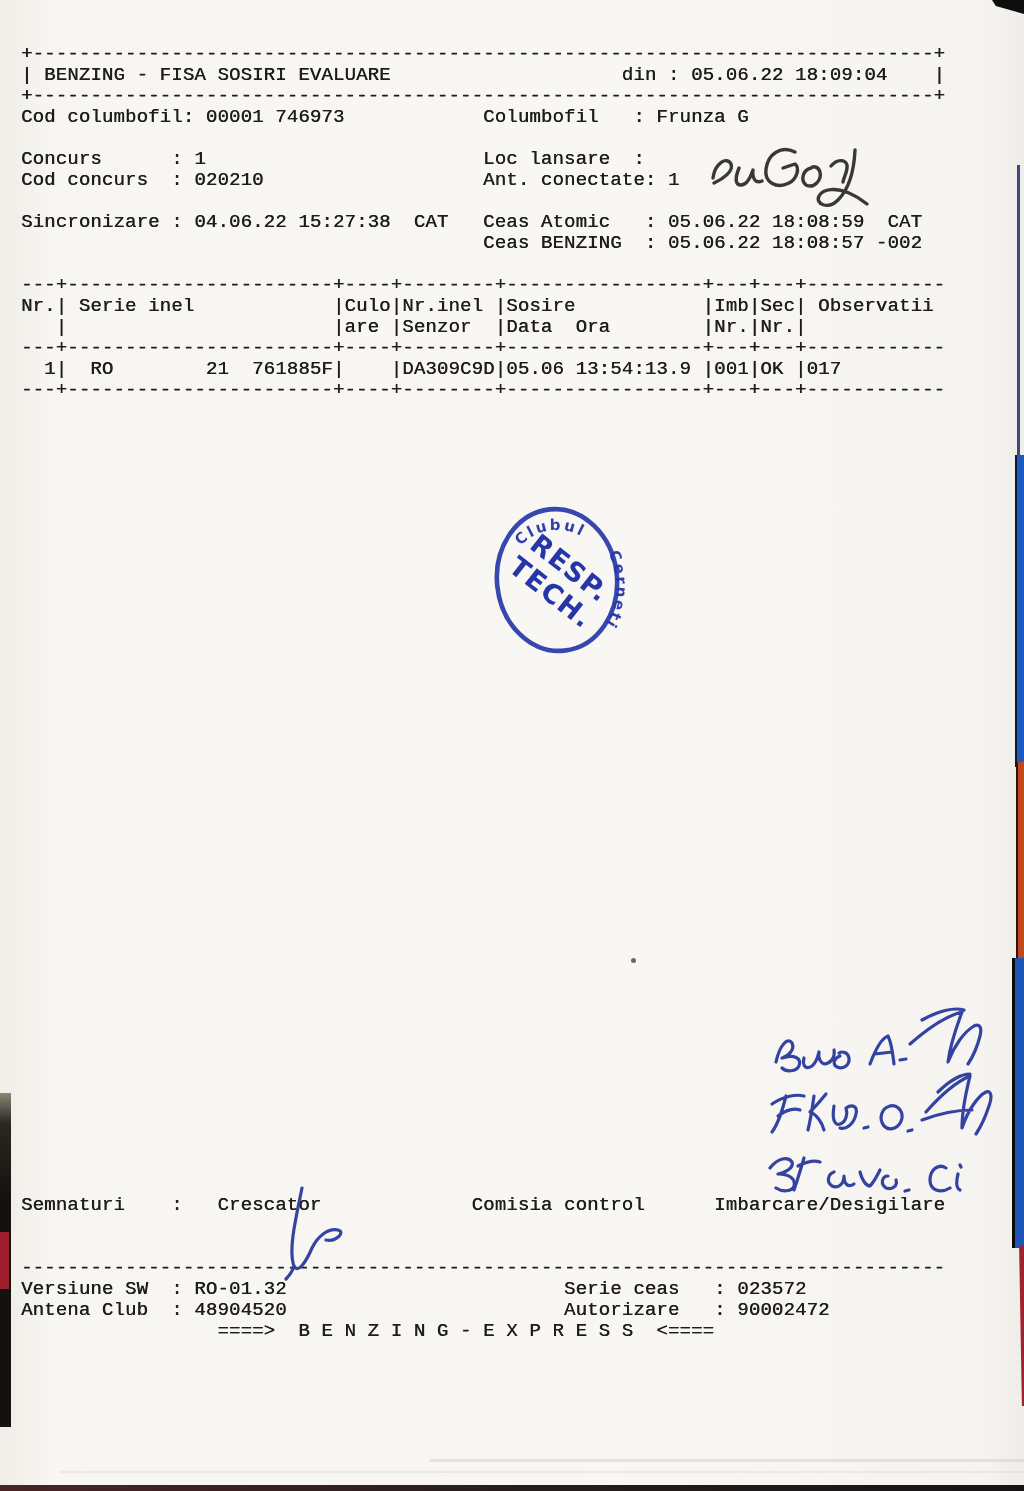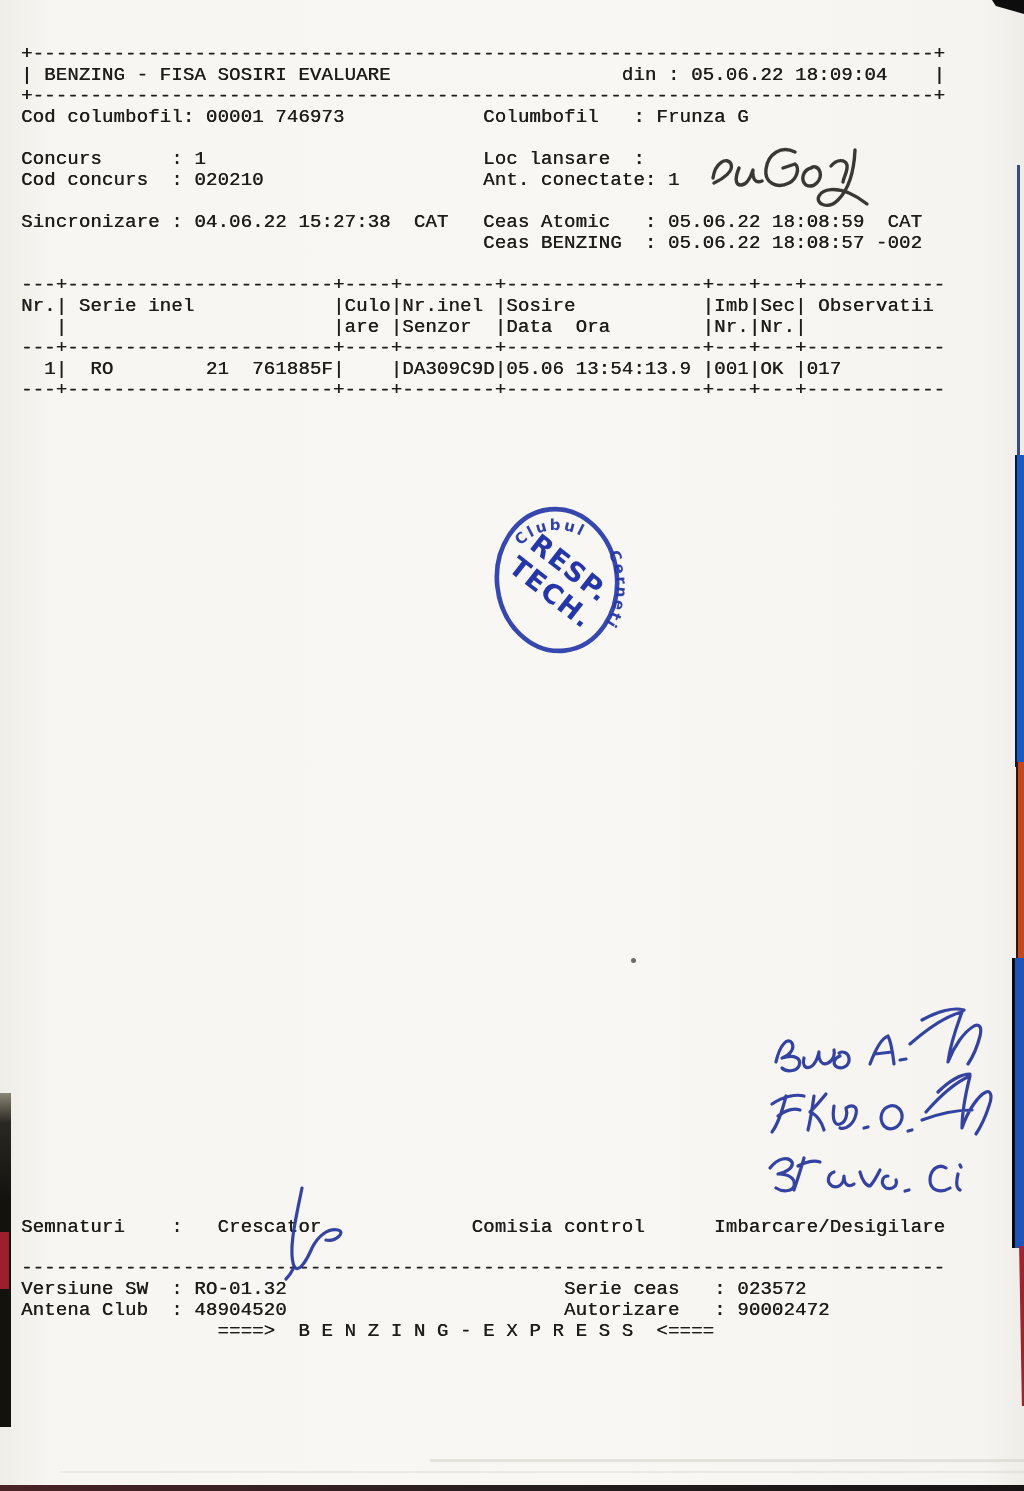--- a/index.html
+++ b/index.html
@@ -5,21 +5,21 @@
   html,body{margin:0;padding:0;}
   body{width:1024px;height:1491px;position:relative;background:#e7e5e0;overflow:hidden;
        font-family:"Liberation Sans",sans-serif;}
   .paper{position:absolute;left:0;top:0;width:1024px;height:1491px;
          background:linear-gradient(90deg,#efede7 0%,#f7f6f2 5%,#f8f7f4 60%,#f5f4f0 96%,#efede8 100%);}
   pre.tw{position:absolute;left:21px;margin:0;white-space:pre;
          font-family:"Liberation Mono","DejaVu Sans Mono",monospace;
          font-size:19px;line-height:21px;letter-spacing:0.15px;
          color:#1e1d1b;text-shadow:0.4px 0 0 #262421;}
   #block-top{top:44px;}
-  #block-semnaturi{top:1195px;margin-top:22px;}
+  #block-semnaturi{top:1195px;}
   #block-footer{top:1258px;}
   .art{position:absolute;}
   
   #edge-left{left:0;top:1093px;width:11px;height:334px;
              background:linear-gradient(180deg,#8a8675 0%,#2a2822 9%,#14120e 32%,#14120e 100%);}
   #edge-left-red{left:0;top:1232px;width:9px;height:57px;background:#9e1f2c;}
   #edge-right-line{left:1017px;top:165px;width:3px;height:295px;background:#1d2d6e;opacity:.85;}
   #edge-right-blue1{left:1015px;top:455px;width:9px;height:312px;
              background:linear-gradient(90deg,#0c1a30 0 2px,#1b5ac0 2px);}
   #edge-right-orange{left:1016px;top:762px;width:8px;height:200px;

